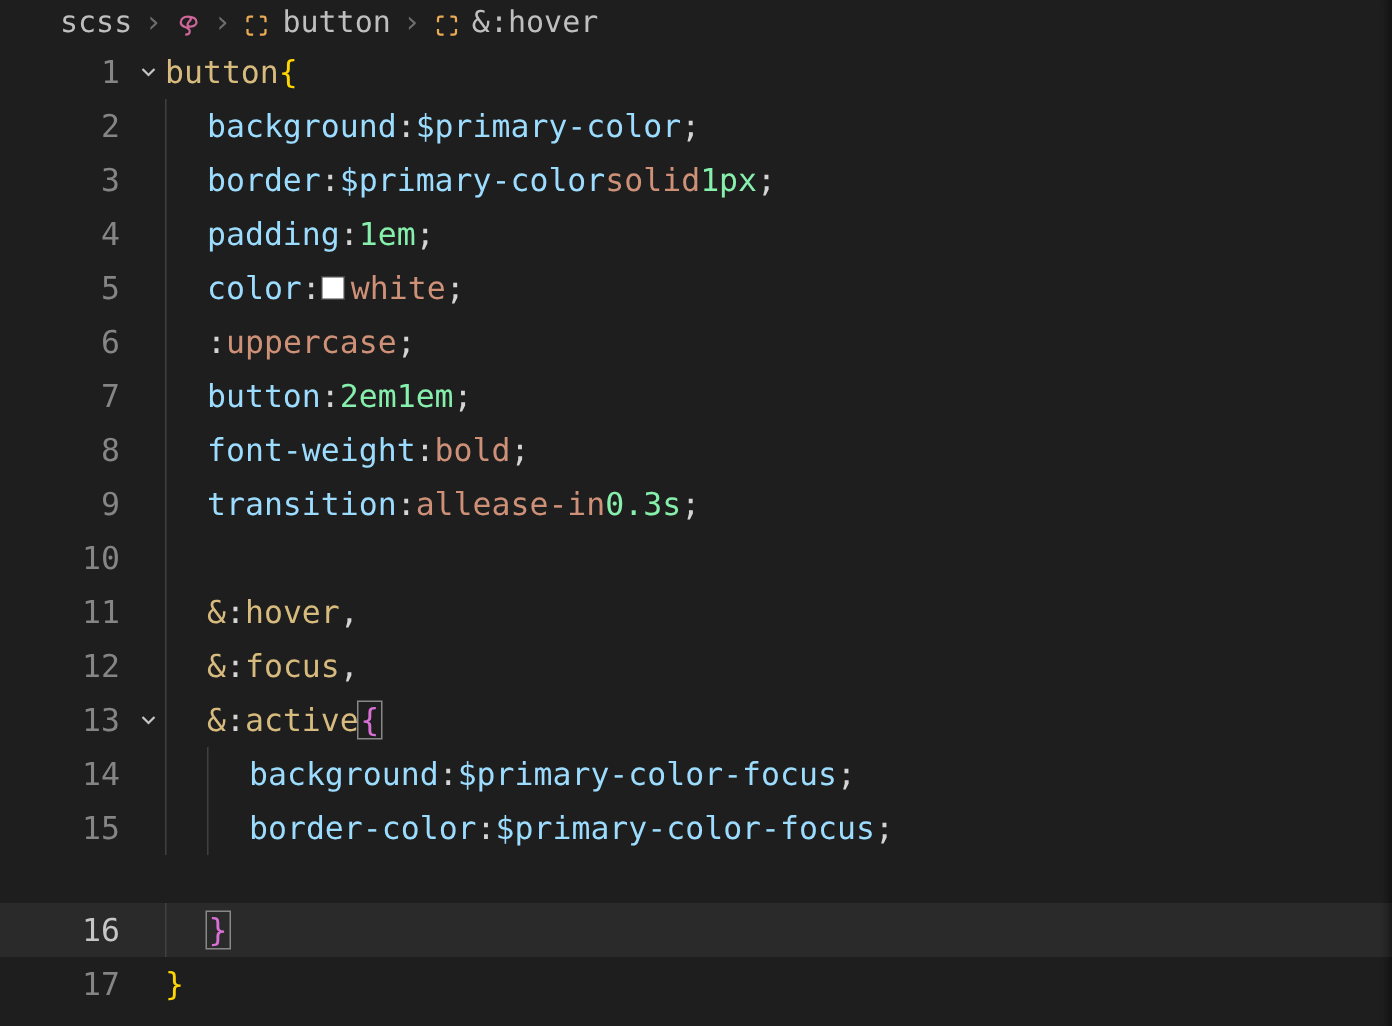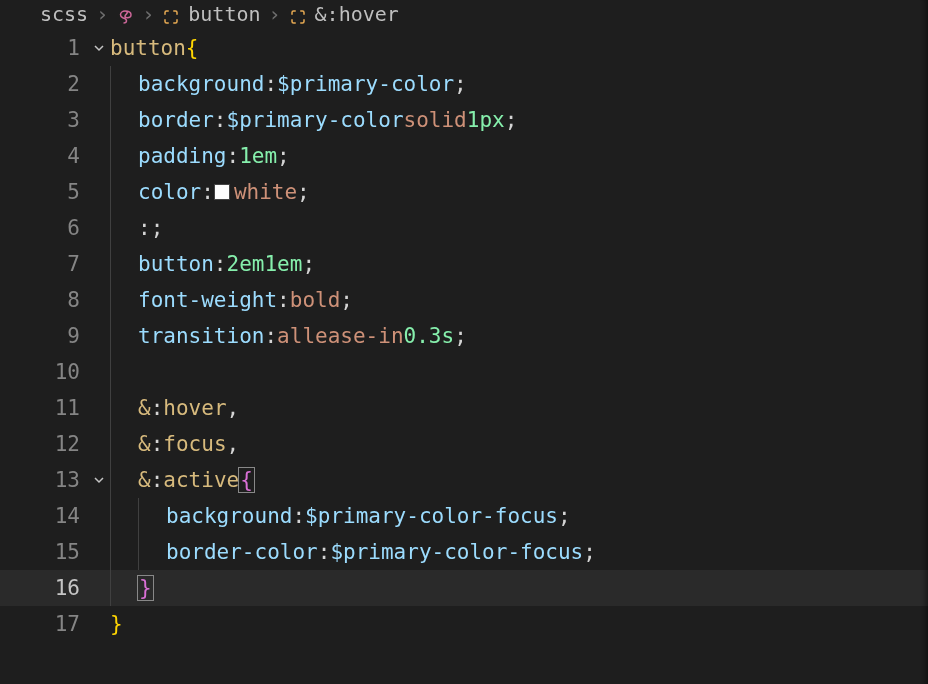--- a/index.html
+++ b/index.html
@@ -30,21 +30,21 @@
   .breadcrumb .label.current { color: #bfbfbf; }
 
   
   .editor { position: relative; width: 100%; }
   .line {
     display: flex;
     align-items: center;
     height: 36px;
     white-space: pre;
   }
-  .line.current-line { background: #2a2a2a; }
+  .line.current-line { background: #2a2a2a; margin-top: 32px; }
   .gutter {
     width: 88px;
     text-align: right;
     padding-right: 8px;
     color: #858585;
     user-select: none;
     font-size: 21px;
   }
   .line.current-line .gutter { color: #c6c6c6; }
   .fold-col {
@@ -134,21 +134,21 @@
 </div>
 
 <div class="editor" id="editor">
     <div class="line"><div class="gutter">1</div><div class="fold-col"><svg width="16" height="16" viewBox="0 0 16 16" fill="none" stroke="#c5c5c5" stroke-width="1.5">
           <path d="M4 6l4 4 4-4"></path>
         </svg></div><span class="indent-guides"></span><span class="code"><span class="tok-selector">button</span> <span class="tok-brace-yellow">{</span></span></div>
     <div class="line"><div class="gutter">2</div><div class="fold-col"></div><span class="indent-guides"><span class="indent-guide"></span></span><span class="code"><span class="tok-prop">background</span><span class="tok-punct">:</span> <span class="tok-var">$primary-color</span><span class="tok-punct">;</span></span></div>
     <div class="line"><div class="gutter">3</div><div class="fold-col"></div><span class="indent-guides"><span class="indent-guide"></span></span><span class="code"><span class="tok-prop">border</span><span class="tok-punct">:</span> <span class="tok-var">$primary-color</span> <span class="tok-value">solid</span> <span class="tok-num">1px</span><span class="tok-punct">;</span></span></div>
     <div class="line"><div class="gutter">4</div><div class="fold-col"></div><span class="indent-guides"><span class="indent-guide"></span></span><span class="code"><span class="tok-prop">padding</span><span class="tok-punct">:</span> <span class="tok-num">1em</span><span class="tok-punct">;</span></span></div>
     <div class="line"><div class="gutter">5</div><div class="fold-col"></div><span class="indent-guides"><span class="indent-guide"></span></span><span class="code"><span class="tok-prop">color</span><span class="tok-punct">:</span> <span class="color-swatch"></span><span class="tok-value">white</span><span class="tok-punct">;</span></span></div>
-    <div class="line"><div class="gutter">6</div><div class="fold-col"></div><span class="indent-guides"><span class="indent-guide"></span></span><span class="code"><span class="tok-punct">:</span> <span class="tok-punct">;</span></span></div>
+    <div class="line"><div class="gutter">6</div><div class="fold-col"></div><span class="indent-guides"><span class="indent-guide"></span></span><span class="code"><span class="tok-punct">:</span> <span class="tok-value">uppercase</span><span class="tok-punct">;</span></span></div>
     <div class="line"><div class="gutter">7</div><div class="fold-col"></div><span class="indent-guides"><span class="indent-guide"></span></span><span class="code"><span class="tok-prop">button</span><span class="tok-punct">:</span> <span class="tok-num">2em</span> <span class="tok-num">1em</span><span class="tok-punct">;</span></span></div>
     <div class="line"><div class="gutter">8</div><div class="fold-col"></div><span class="indent-guides"><span class="indent-guide"></span></span><span class="code"><span class="tok-prop">font-weight</span><span class="tok-punct">:</span> <span class="tok-value">bold</span><span class="tok-punct">;</span></span></div>
     <div class="line"><div class="gutter">9</div><div class="fold-col"></div><span class="indent-guides"><span class="indent-guide"></span></span><span class="code"><span class="tok-prop">transition</span><span class="tok-punct">:</span> <span class="tok-value">all</span> <span class="tok-value">ease-in</span> <span class="tok-num">0.3s</span><span class="tok-punct">;</span></span></div>
     <div class="line"><div class="gutter">10</div><div class="fold-col"></div><span class="indent-guides"><span class="indent-guide"></span></span><span class="code"></span></div>
     <div class="line"><div class="gutter">11</div><div class="fold-col"></div><span class="indent-guides"><span class="indent-guide"></span></span><span class="code"><span class="tok-amp">&amp;</span><span class="tok-punct">:</span><span class="tok-pseudo">hover</span><span class="tok-punct">,</span></span></div>
     <div class="line"><div class="gutter">12</div><div class="fold-col"></div><span class="indent-guides"><span class="indent-guide"></span></span><span class="code"><span class="tok-amp">&amp;</span><span class="tok-punct">:</span><span class="tok-pseudo">focus</span><span class="tok-punct">,</span></span></div>
     <div class="line"><div class="gutter">13</div><div class="fold-col"><svg width="16" height="16" viewBox="0 0 16 16" fill="none" stroke="#c5c5c5" stroke-width="1.5">
           <path d="M4 6l4 4 4-4"></path>
         </svg></div><span class="indent-guides"><span class="indent-guide"></span></span><span class="code"><span class="tok-amp">&amp;</span><span class="tok-punct">:</span><span class="tok-pseudo">active</span> <span class="tok-brace-pink bracket-match">{</span></span></div>
     <div class="line"><div class="gutter">14</div><div class="fold-col"></div><span class="indent-guides"><span class="indent-guide"></span><span class="indent-guide"></span></span><span class="code"><span class="tok-prop">background</span><span class="tok-punct">:</span> <span class="tok-var">$primary-color-focus</span><span class="tok-punct">;</span></span></div>

